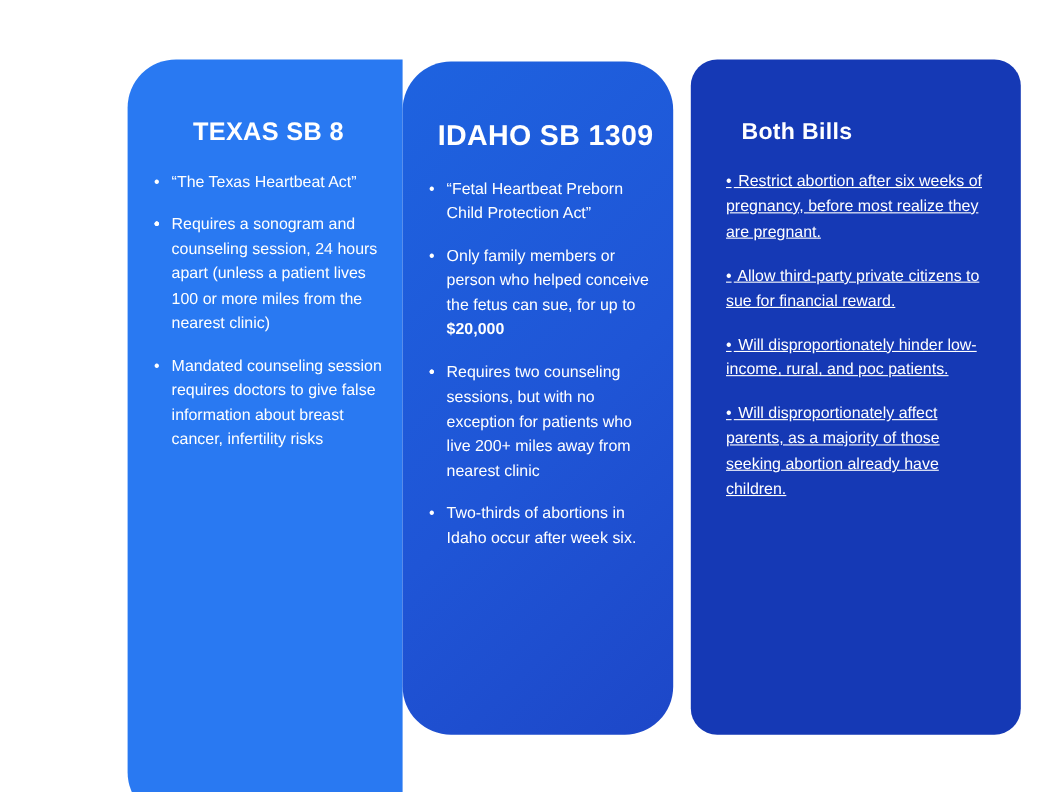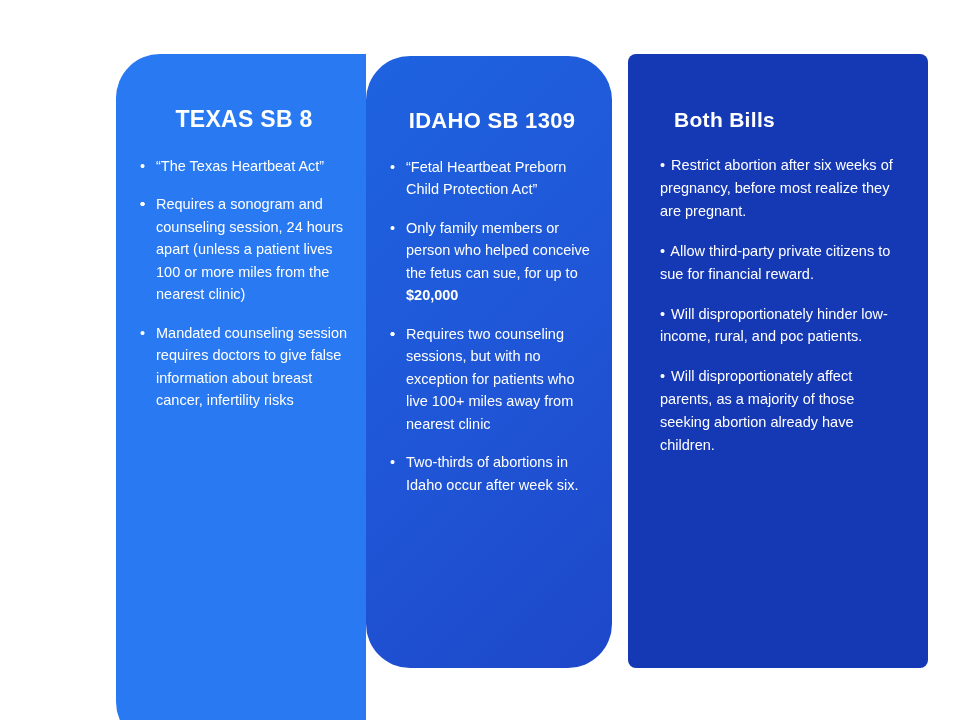--- a/index.html
+++ b/index.html
@@ -49,37 +49,37 @@
     border-bottom-right-radius: 44px;
     padding: 26px 18px 20px 24px;
   }
   
   .col-both {
     left: 628px;
     top: 54px;
     width: 300px;
     height: 614px;
     background: #1539b5;
-    border-radius: 8px;
+    border-radius: 24px;
     padding: 28px 28px 20px 32px;
   }
   .col-title {
     font-weight: bold;
     letter-spacing: 0.3px;
     margin: 0 0 16px 0;
   }
   .col-texas .col-title {
     font-size: 23px;
     text-align: center;
     margin-top: 26px;
     margin-bottom: 22px;
   }
   .col-idaho .col-title {
-    font-size: 22px;
-    text-align: center;
+    font-size: 26px;
+    text-align: right;
     margin-top: 26px;
     margin-bottom: 22px;
   }
   .col-both .col-title {
     font-size: 21px;
     text-align: left;
     margin-top: 26px;
     margin-bottom: 22px;
     padding-left: 14px;
   }
@@ -102,20 +102,21 @@
   .col-idaho .bullet .dot {
     position: absolute;
     left: 0;
     top: 0;
   }
   .col-both .bullet {
     padding-left: 0;
     font-size: 14.5px;
     line-height: 1.58;
     margin-bottom: 17px;
+    text-decoration: underline;
   }
   .col-both .bullet .dot {
     margin-right: 2px;
   }
   .bold {
     font-weight: bold;
   }
 </style>
 </head>
 <body>
@@ -132,21 +133,21 @@
         <li class="bullet"><span class="dot">•</span><span> Mandated counseling session requires doctors to give false information about breast cancer, infertility risks</span></li>
       </ul>
   </div>
 
   <div class="column col-idaho">
     <h2 class="col-title">IDAHO SB 1309</h2>
     <ul class="bullets">
         <li class="bullet"><span class="dot">•</span><span> “Fetal Heartbeat Preborn Child Protection Act”</span></li>
         <li class="bullet"><span class="dot">•</span><span> Only family members or person who helped conceive the fetus can sue, for up to </span><span class="bold">$20,000</span></li>
         <li class="bullet"><span class="dot">•</span></li>
-        <li class="bullet"><span class="dot">•</span><span> Requires two counseling sessions, but with no exception for patients who live 100+ miles away from nearest clinic</span></li>
+        <li class="bullet"><span class="dot">•</span><span> Requires two counseling sessions, but with no exception for patients who live 200+ miles away from nearest clinic</span></li>
         <li class="bullet"><span class="dot">•</span><span> Two-thirds of abortions in Idaho occur after week six.</span></li>
       </ul>
   </div>
 
   <div class="column col-both">
     <h2 class="col-title">Both Bills</h2>
     <ul class="bullets">
         <li class="bullet"><span class="dot">•</span><span> Restrict abortion after six weeks of pregnancy, before most realize they are pregnant.</span></li>
         <li class="bullet"><span class="dot">•</span><span> Allow third-party private citizens to sue for financial reward.</span></li>
         <li class="bullet"><span class="dot">•</span><span> Will disproportionately hinder low-income, rural, and poc patients.</span></li>

